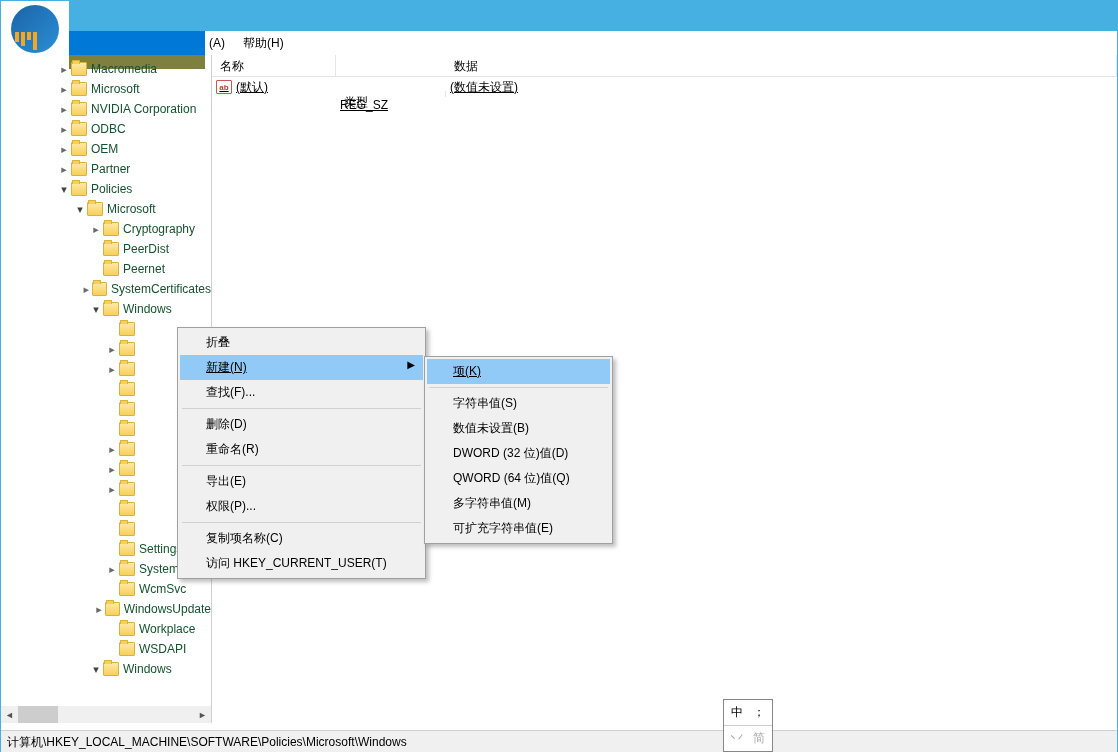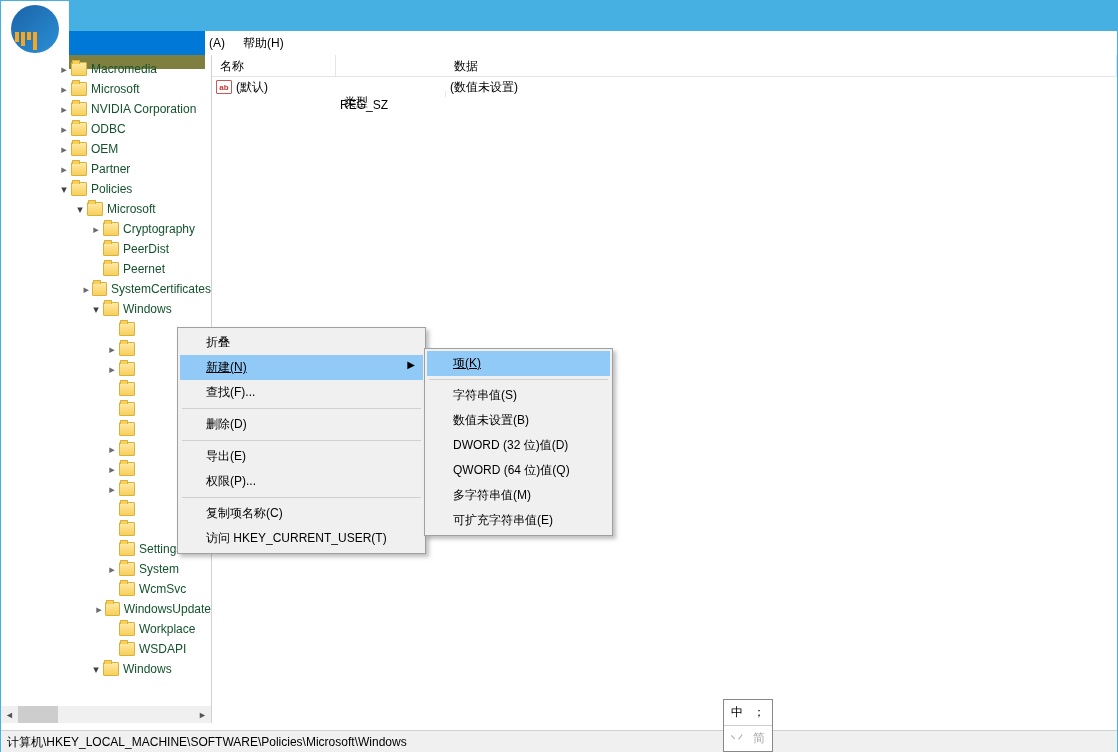--- a/index.html
+++ b/index.html
@@ -35,29 +35,29 @@
 .hscroll .btn { width: 17px; height: 17px; background: #f0f0f0; display: flex; align-items: center; justify-content: center; color: #555; font-size: 9px; }
 .hscroll .track { flex: 1; height: 17px; background: #f0f0f0; position: relative; }
 .hscroll .thumb { position: absolute; left: 0; top: 0; width: 40px; height: 17px; background: #cdcdcd; }
 
 .list-pane { flex: 1; position: relative; }
 .list-header { display: flex; height: 22px; border-bottom: 1px solid #e5e5e5; }
 .list-header div { padding: 3px 8px; border-right: 1px solid #e5e5e5; }
 .col-name { width: 124px; }
 .col-type { width: 110px; margin-top: 36px; }
 .col-data { flex: 1; }
-.list-row { display: flex; align-items: center; height: 20px; padding: 0 4px; }
+.list-row { display: flex; align-items: center; height: 20px; padding: 0 4px; text-decoration: underline; }
 .ab-icon { width: 16px; height: 14px; border: 1px solid #c55; background: #fff; color: #c33; font-size: 8px; font-weight: bold; display: inline-flex; align-items: center; justify-content: center; margin-right: 4px; border-radius: 1px; }
 
 .context-menu { position: absolute; background: #f0f0f0; border: 1px solid #a0a0a0; box-shadow: 3px 3px 4px rgba(0,0,0,0.25); padding: 2px; z-index: 100; }
 .ctx-item { padding: 4px 30px 4px 26px; white-space: nowrap; position: relative; }
 .ctx-item.hover { background: #91c9f7; text-decoration: underline; }
 .ctx-item .arrow { position: absolute; right: 8px; top: 4px; font-size: 10px; }
 .ctx-sep { height: 1px; background: #d0d0d0; margin: 3px 2px; }
-.submenu { left: 247px; top: 21px; width: 189px; }
+.submenu { left: 247px; top: 29px; width: 189px; }
 .mainmenu { left: 0; top: 0; width: 249px; }
 .ctx-wrap { position: absolute; left: 176px; top: 326px; z-index: 100; }
 
 .statusbar { position: absolute; bottom: 0; left: 0; right: 0; height: 22px; background: #f0f0f0; border-top: 1px solid #d0d0d0; padding: 3px 6px; }
 
 .ime-box { position: absolute; right: 344px; bottom: 0; background: #fff; border: 1px solid #888; width: 50px; }
 .ime-row { display: flex; justify-content: space-around; padding: 4px 2px; font-size: 13px; border-bottom: 1px solid #ccc; }
 .ime-row:last-child { border-bottom: none; color: #aaa; }
 
 .watermark { position: absolute; color: #cde3f5; font-style: italic; font-size: 13px; pointer-events: none; }
@@ -300,20 +300,21 @@
   </div>
 </div>
 
 <div class="ctx-wrap">
   <div class="context-menu mainmenu">
     <div class="ctx-item">折叠</div>
     <div class="ctx-item hover"><span>新建(N)</span><span class="arrow">▶</span></div>
     <div class="ctx-item">查找(F)...</div>
     <div class="ctx-sep"></div>
     <div class="ctx-item">删除(D)</div>
+    <div class="ctx-item">重命名(R)</div>
     <div class="ctx-sep"></div>
     <div class="ctx-item">导出(E)</div>
     <div class="ctx-item">权限(P)...</div>
     <div class="ctx-sep"></div>
     <div class="ctx-item">复制项名称(C)</div>
     <div class="ctx-item">访问 HKEY_CURRENT_USER(T)</div>
   </div>
   <div class="watermark" style="left:310px;top:34px">www.uHome.NET</div>
   <div class="context-menu submenu">
     <div class="ctx-item hover">项(K)</div>

